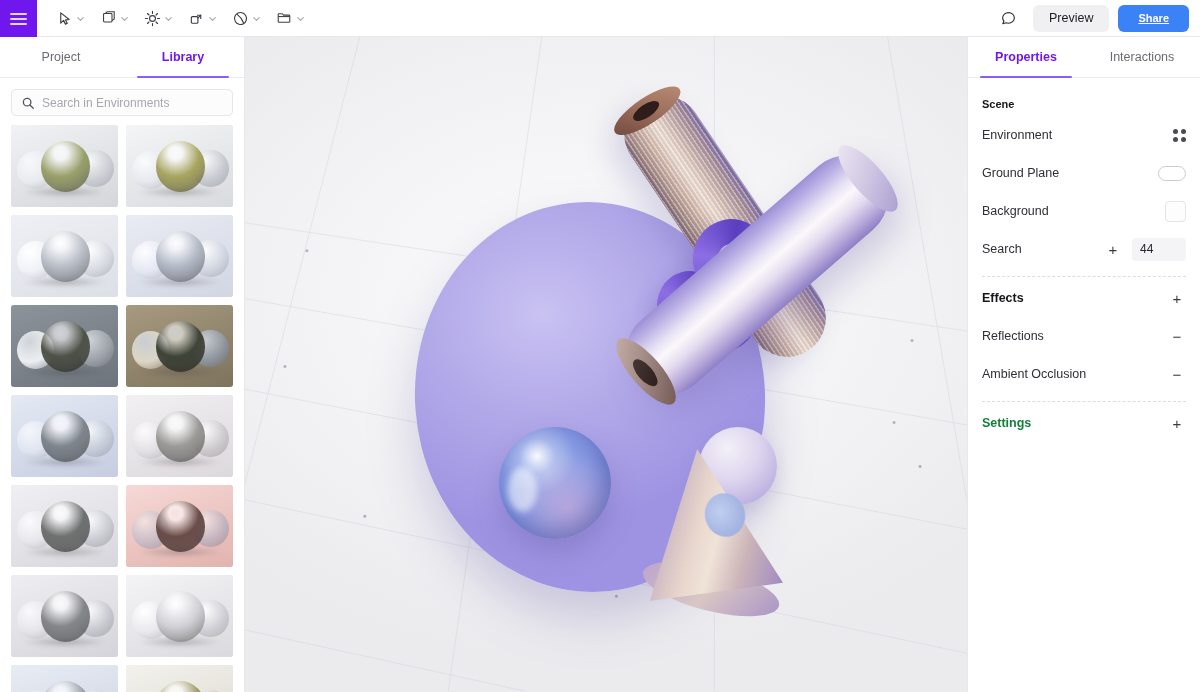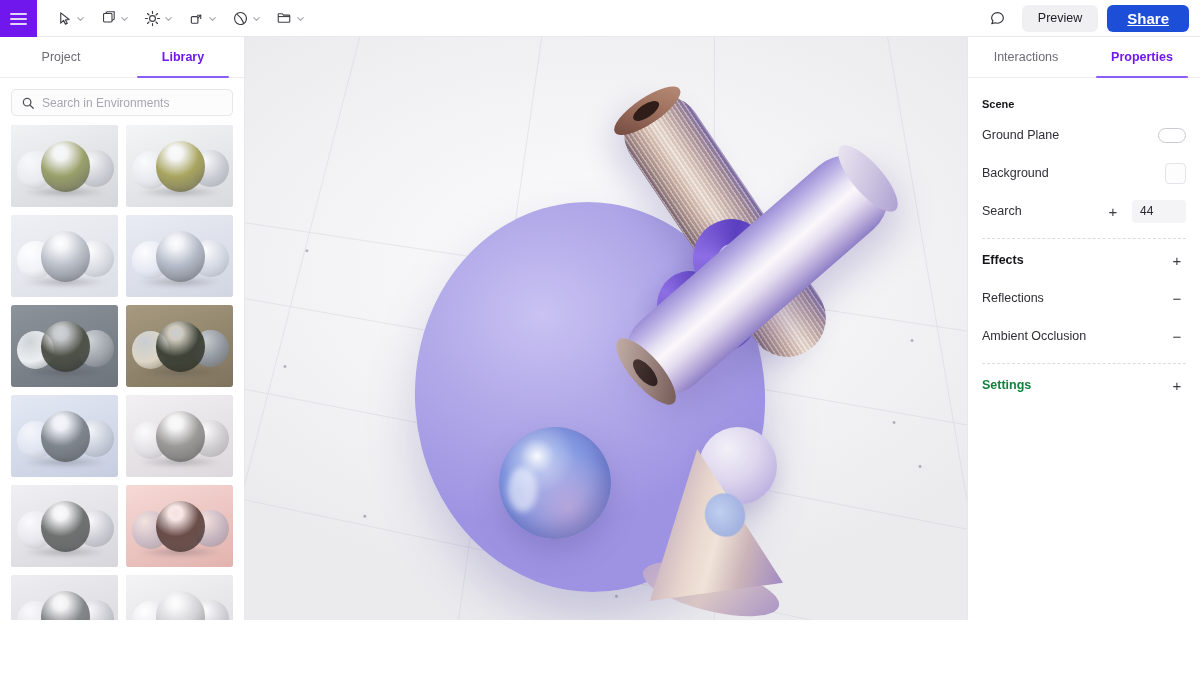--- a/index.html
+++ b/index.html
@@ -3,21 +3,21 @@
 <meta charset="utf-8">
 <style>
   * { box-sizing: border-box; margin: 0; padding: 0; }
   html, body {
     width: 1200px; height: 692px;
     font-family: "Liberation Sans", sans-serif;
     background: #ffffff;
     overflow: hidden;
     -webkit-font-smoothing: antialiased;
   }
-  .app { width: 1200px; height: 620px; display: flex; flex-direction: column; }
+  .app { width: 1200px; height: 692px; display: flex; flex-direction: column; }
 
   
   .topbar {
     height: 37px; min-height: 37px; display: flex; align-items: stretch;
     background: #ffffff; border-bottom: 1px solid #e8e8ec; position: relative;
   }
   .hamburger {
     width: 37px; height: 37px; background: #7017ee;
     display: flex; align-items: center; justify-content: center; cursor: pointer;
   }
@@ -39,22 +39,22 @@
   .icon-btn {
     width: 30px; height: 30px; border-radius: 5px; display: flex;
     align-items: center; justify-content: center; cursor: pointer; background: transparent;
   }
   .btn-preview {
     height: 27px; padding: 0 16px; border-radius: 6px; background: #f0f0f3;
     border: none; color: #1d1d22; font-size: 12.5px; font-family: inherit;
     cursor: pointer; display: flex; align-items: center;
   }
   .btn-share {
-    height: 27px; padding: 0 20px; border-radius: 6px; background: #1d4ed8;
-    border: none; color: #ffffff; font-size: 15px; font-family: inherit;
+    height: 27px; padding: 0 20px; border-radius: 6px; background: #3b82f6;
+    border: none; color: #ffffff; font-size: 11px; font-family: inherit;
     cursor: pointer; display: flex; align-items: center; font-weight: 600; text-decoration: underline;
   }
 
   
   .body { flex: 1; display: flex; min-height: 0; }
 
   
   .left {
     width: 245px; min-width: 245px; background: #ffffff;
     border-right: 1px solid #e8e8ec; display: flex; flex-direction: column; min-height: 0;
@@ -569,30 +569,39 @@
           <div class="tube-cap-bot"></div>
           <div class="tube-cap-top">
             <div class="tube-hole-top"></div>
           </div>
         </div>
       </div>
     </div>
 
     <div class="right">
       <div class="r-tabs">
+        <div class="r-tab active">Properties</div>
         <div class="r-tab">Interactions</div>
-        <div class="r-tab active">Properties</div>
       </div>
 
       <div class="r-body">
 
         <div class="sec-title">
           <span>Scene</span>
         </div>
 
+        <div class="prow">
+          <span class="lbl">Environment</span>
+          <span class="dotgrid">
+              <i></i>
+              <i></i>
+              <i></i>
+              <i></i>
+            </span>
+        </div>
 
         <div class="prow">
           <span class="lbl">Ground Plane</span>
           <span class="toggle"></span>
         </div>
 
         <div class="prow">
           <span class="lbl">Background</span>
           <span class="swatch"></span>
         </div>

